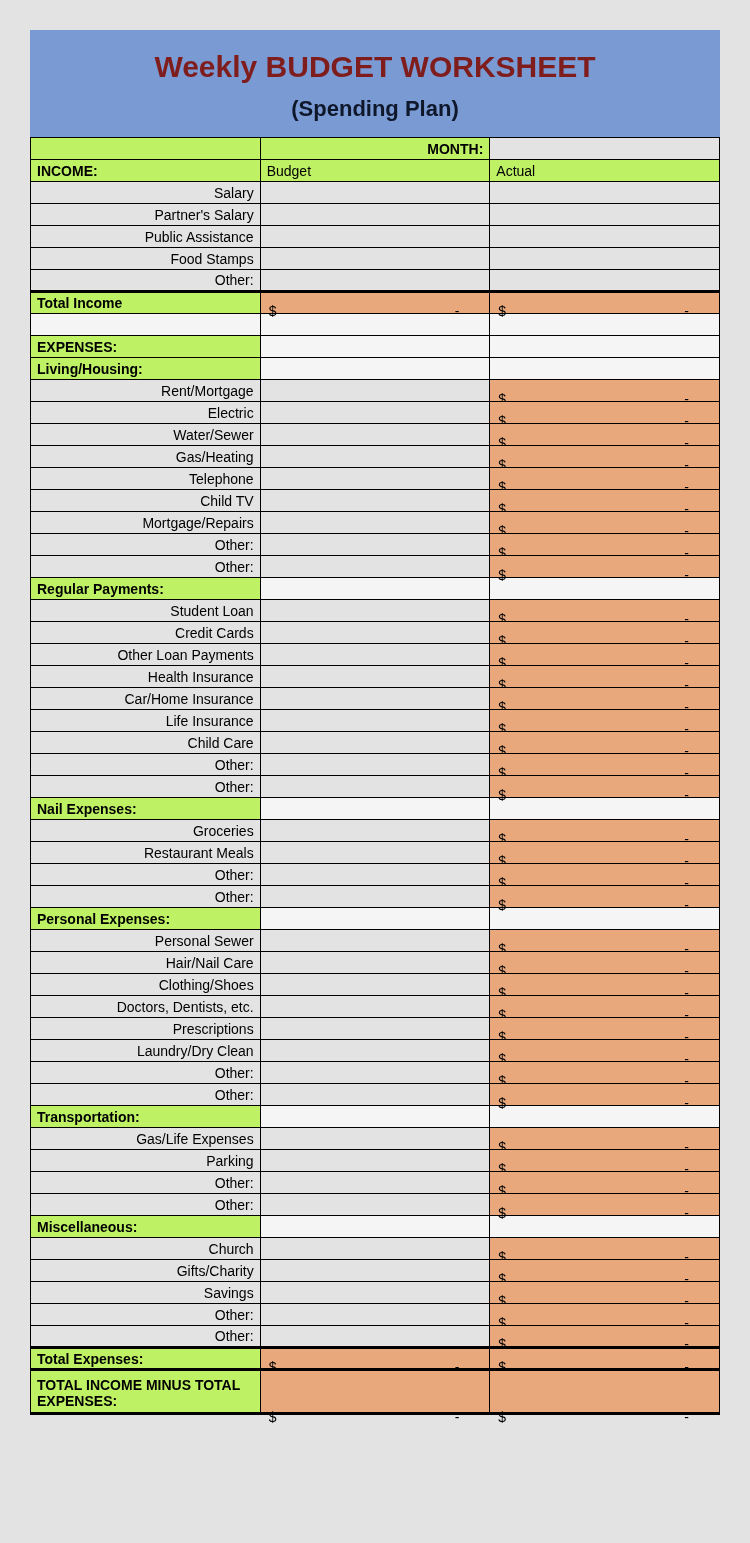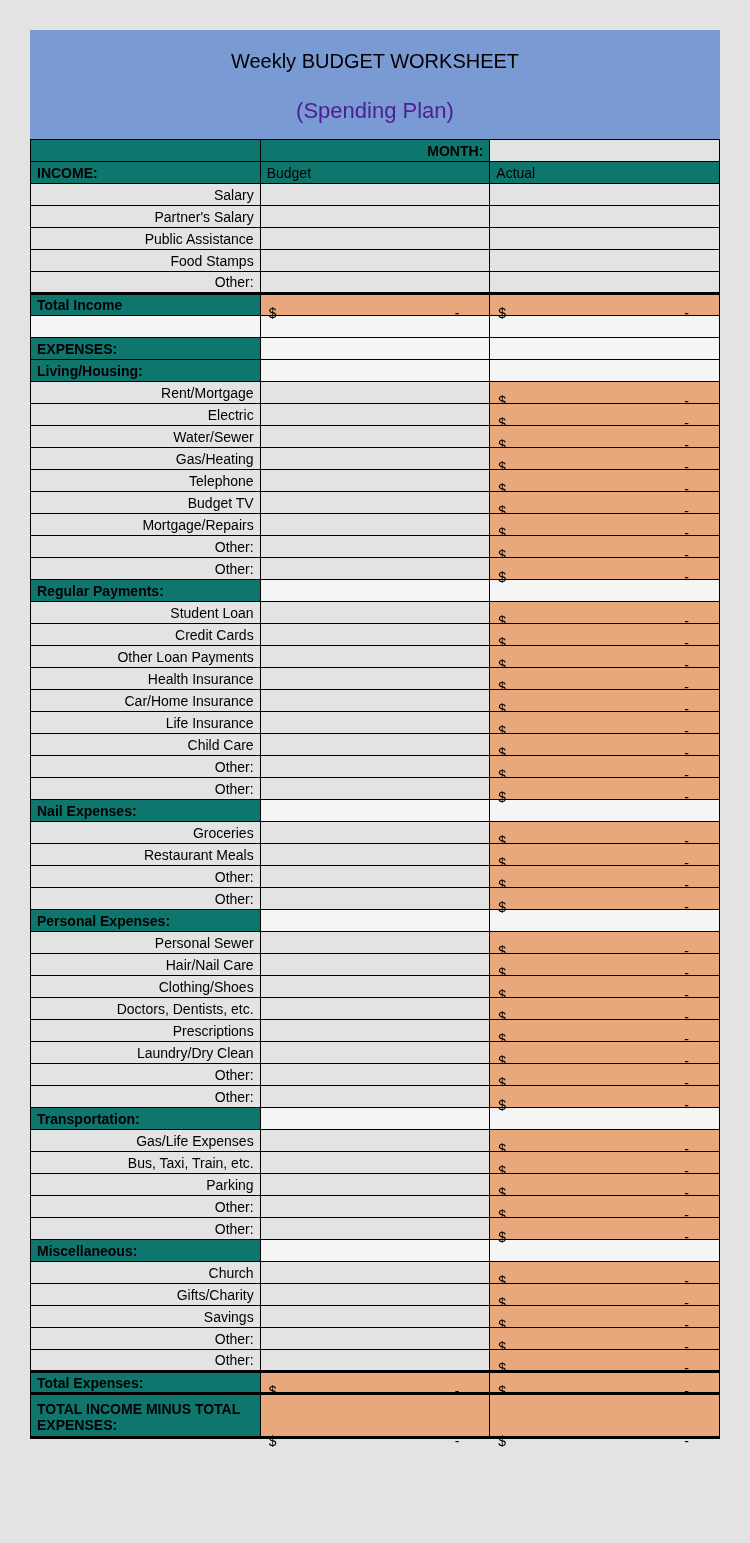--- a/index.html
+++ b/index.html
@@ -1,24 +1,24 @@
 <!DOCTYPE html>
 <html><head>
 <meta charset="utf-8">
 <style>
 body{margin:0;padding:30px;background:#e3e3e3;font-family:Arial,sans-serif}
 .sheet{width:690px;margin:0 auto;background:#e3e3e3}
 .title-box{background:#7a9ad4;padding:20px 10px 15px;text-align:center}
-.title{font-size:20px;font-weight:normal;color:#000000}
-.subtitle{font-size:22px;font-weight:normal;color:#4c1d95;margin-top:25px}
+.title{font-size:30px;font-weight:bold;color:#7f1d1d}
+.subtitle{font-size:22px;font-weight:bold;color:#0f172a;margin-top:12px}
 table{width:100%;border-collapse:collapse;table-layout:fixed}
 td{border:1px solid #000;height:22px;padding:1px 6px;font-size:14px;color:#000;vertical-align:middle;box-sizing:border-box}
 .gray{background:#e3e3e3}
 .white{background:#f5f5f5}
-.blue{background:#0f766e}
+.blue{background:#bef264}
 .orange{background:#e8a87c}
 .b{font-weight:bold}
 .r{text-align:right}
 .c{}
 .l{text-align:left}
 .amt{position:relative;padding-left:14px;padding-right:30px}
 .amt .ds{position:absolute;left:8px}
 .amt .dh{position:absolute;right:30px}
 .tall{height:44px;vertical-align:bottom;padding-bottom:3px}
 .thick-top{border-top:3px solid #000}
@@ -129,21 +129,21 @@
         </tr>
         <tr>
           <td class="gray r">Telephone</td>
           <td class="gray"></td>
           <td class="orange amt">
             <span class="ds">$</span>
             <span class="dh">-</span>
           </td>
         </tr>
         <tr>
-          <td class="gray r">Budget TV</td>
+          <td class="gray r">Child TV</td>
           <td class="gray"></td>
           <td class="orange amt">
             <span class="ds">$</span>
             <span class="dh">-</span>
           </td>
         </tr>
         <tr>
           <td class="gray r">Mortgage/Repairs</td>
           <td class="gray"></td>
           <td class="orange amt">
@@ -350,28 +350,20 @@
             <span class="dh">-</span>
           </td>
         </tr>
         <tr>
           <td class="blue b l">Transportation:</td>
           <td class="white"></td>
           <td class="white"></td>
         </tr>
         <tr>
           <td class="gray r">Gas/Life Expenses</td>
-          <td class="gray"></td>
-          <td class="orange amt">
-            <span class="ds">$</span>
-            <span class="dh">-</span>
-          </td>
-        </tr>
-        <tr>
-          <td class="gray r">Bus, Taxi, Train, etc.</td>
           <td class="gray"></td>
           <td class="orange amt">
             <span class="ds">$</span>
             <span class="dh">-</span>
           </td>
         </tr>
         <tr>
           <td class="gray r">Parking</td>
           <td class="gray"></td>
           <td class="orange amt">

